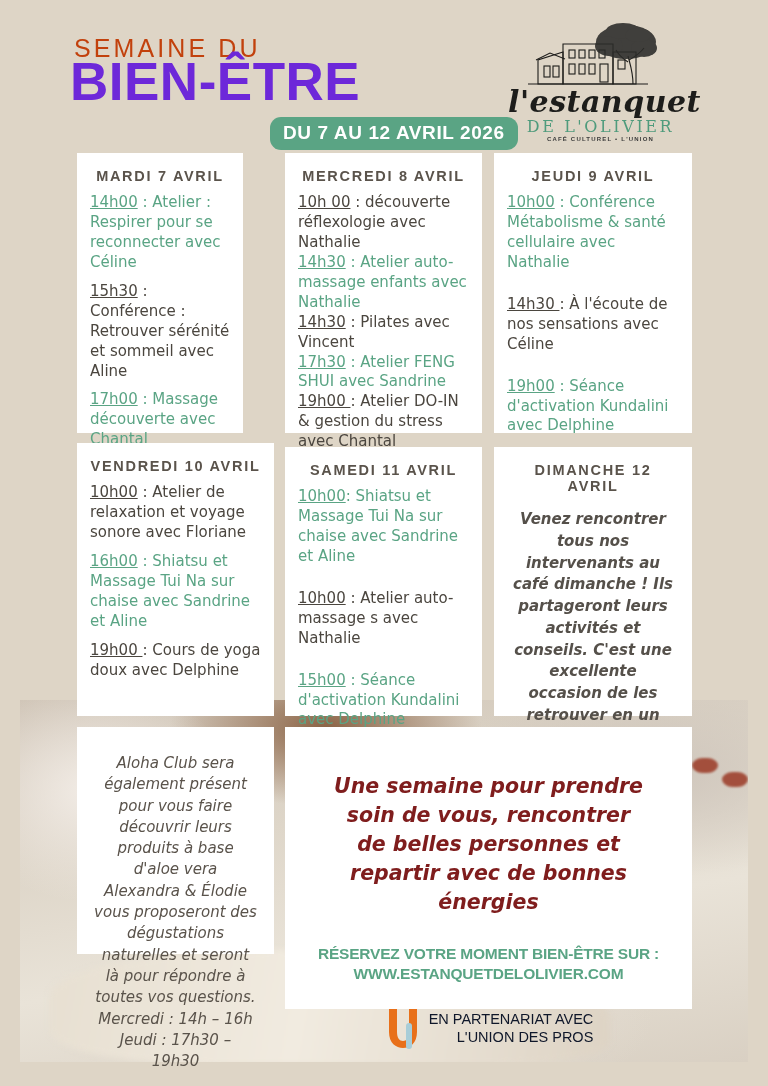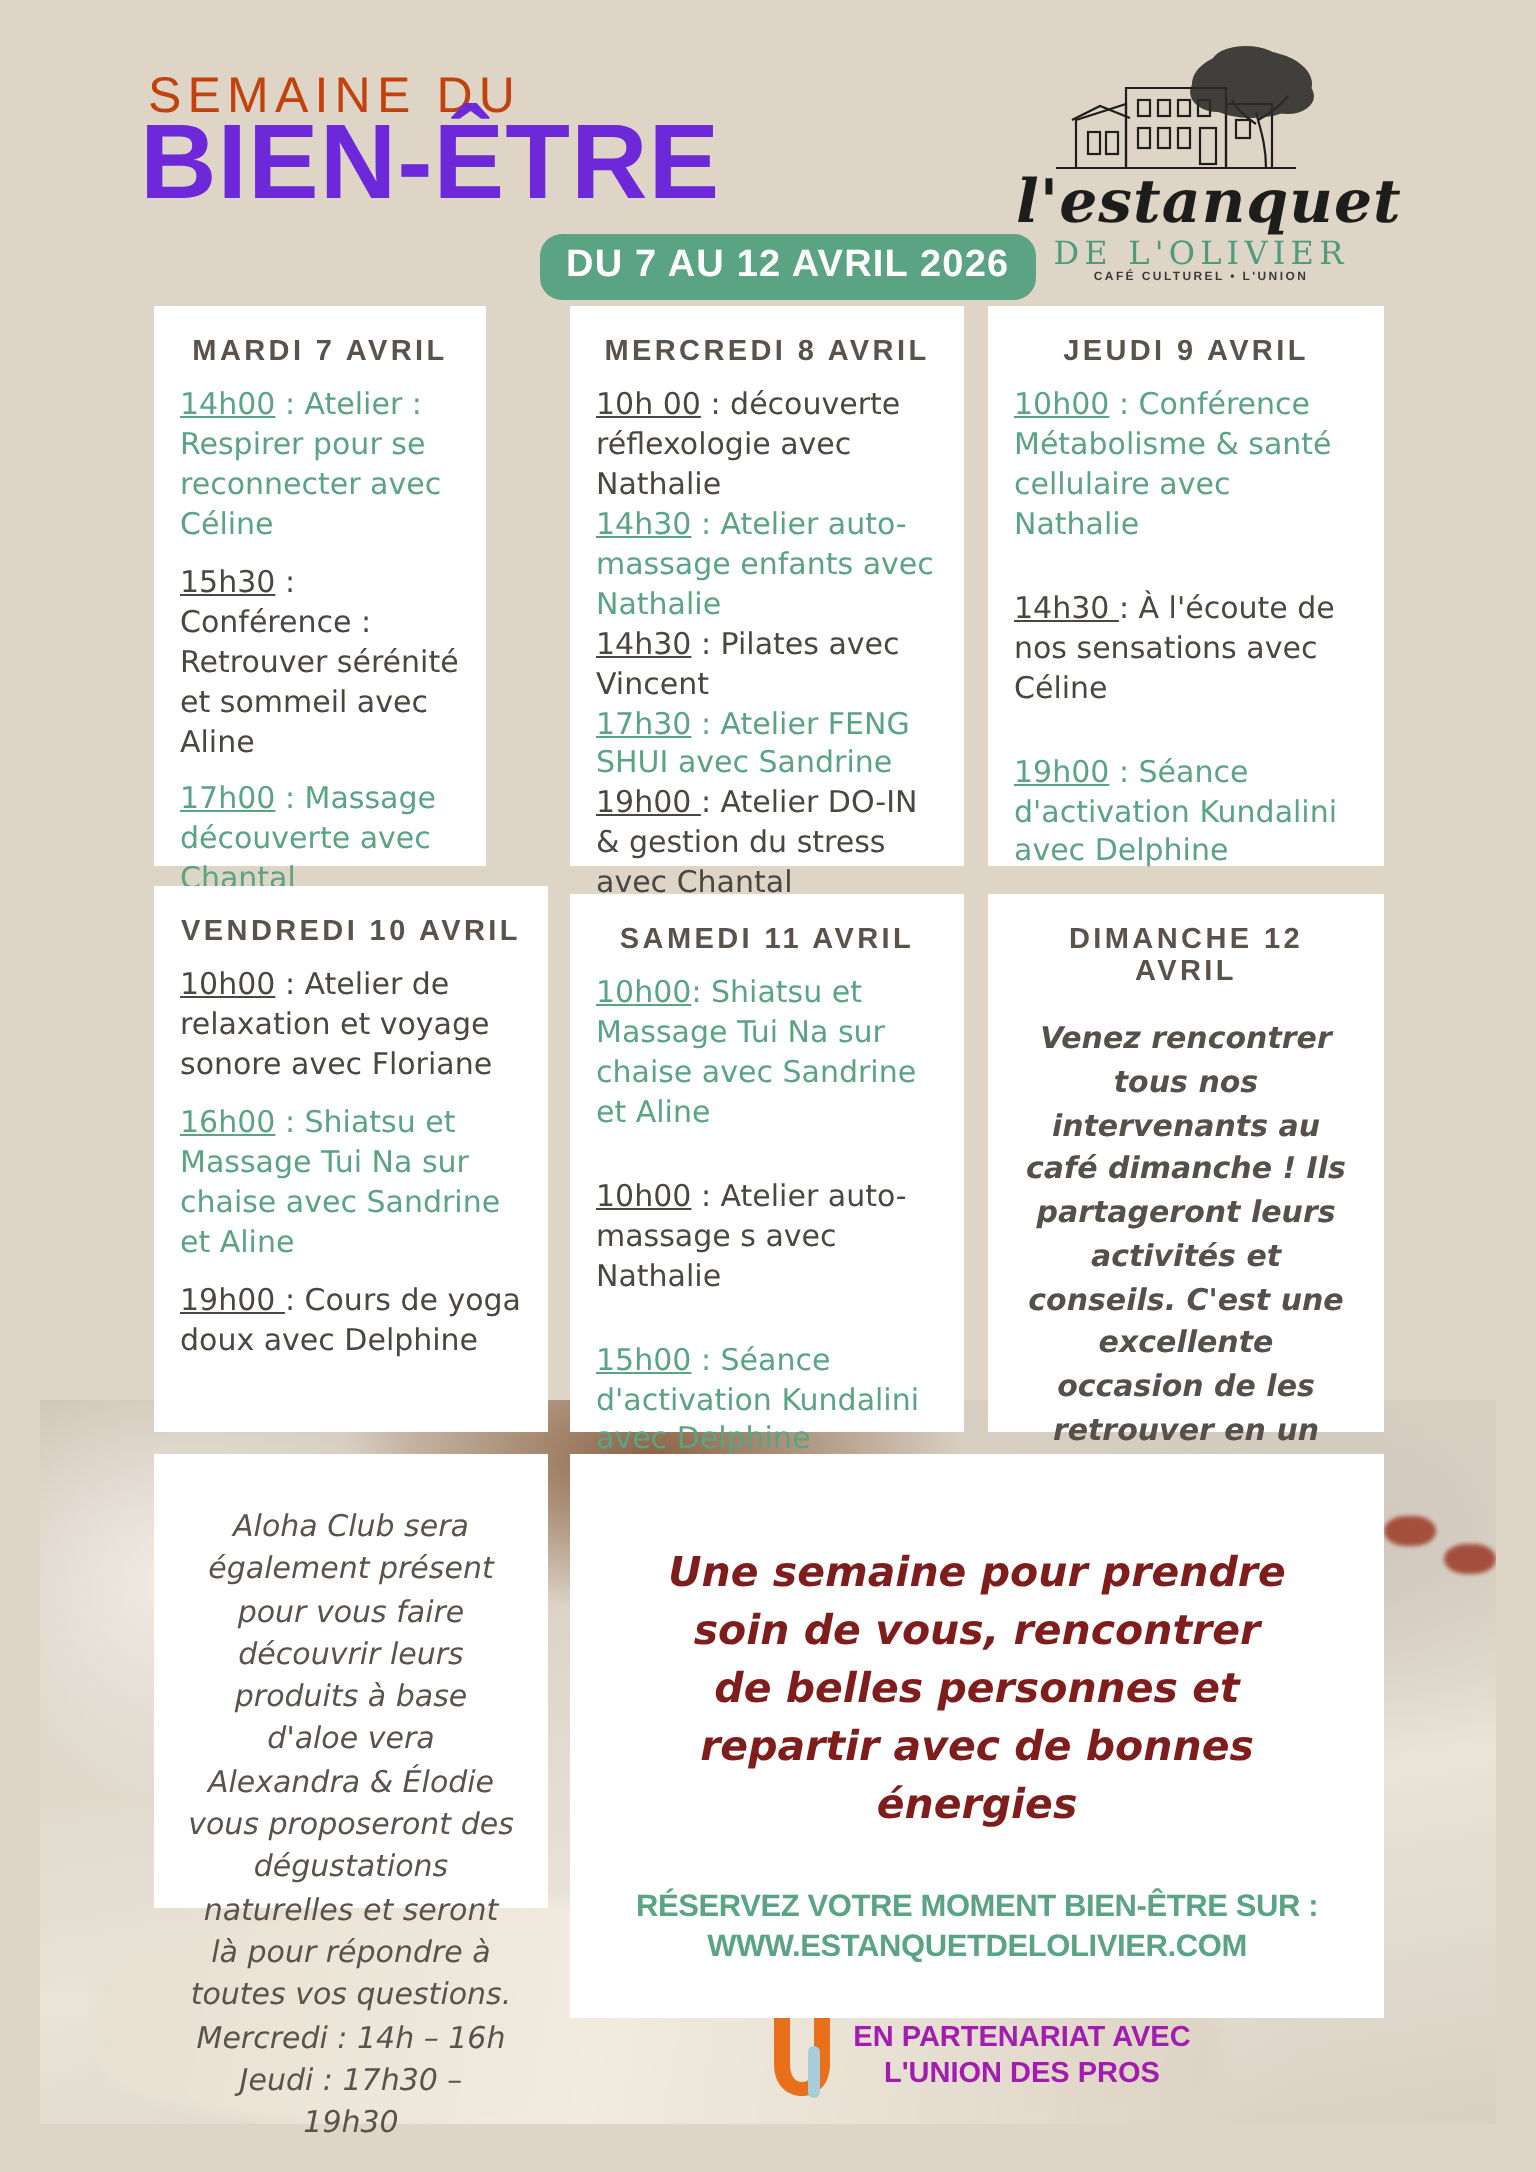--- a/index.html
+++ b/index.html
@@ -121,22 +121,22 @@
   .cta-book {
     font-family: "Liberation Sans", sans-serif; font-weight: 700;
     font-size: 15.5px; line-height: 1.35; color: #5aa484; text-align: center;
     padding-top: 26px; letter-spacing: -0.2px;
   }
   .partner {
     display: flex; align-items: center; justify-content: center;
     gap: 7px; padding-top: 20px;
   }
   .partner-text {
-    font-family: "Liberation Sans", sans-serif; font-weight: 700;
-    font-size: 14.5px; line-height: 1.25; color: #a21caf; text-align: center;
+    font-family: "Liberation Sans", sans-serif; font-weight: 400;
+    font-size: 14.5px; line-height: 1.25; color: #0f172a; text-align: right;
   }
   .u-logo { width: 38px; height: 46px; position: relative; flex: 0 0 38px; }
 </style>
 </head>
 <body>
 
 <div class="poster">
 
   <div class="photoband">
     <div class="towel"></div>

